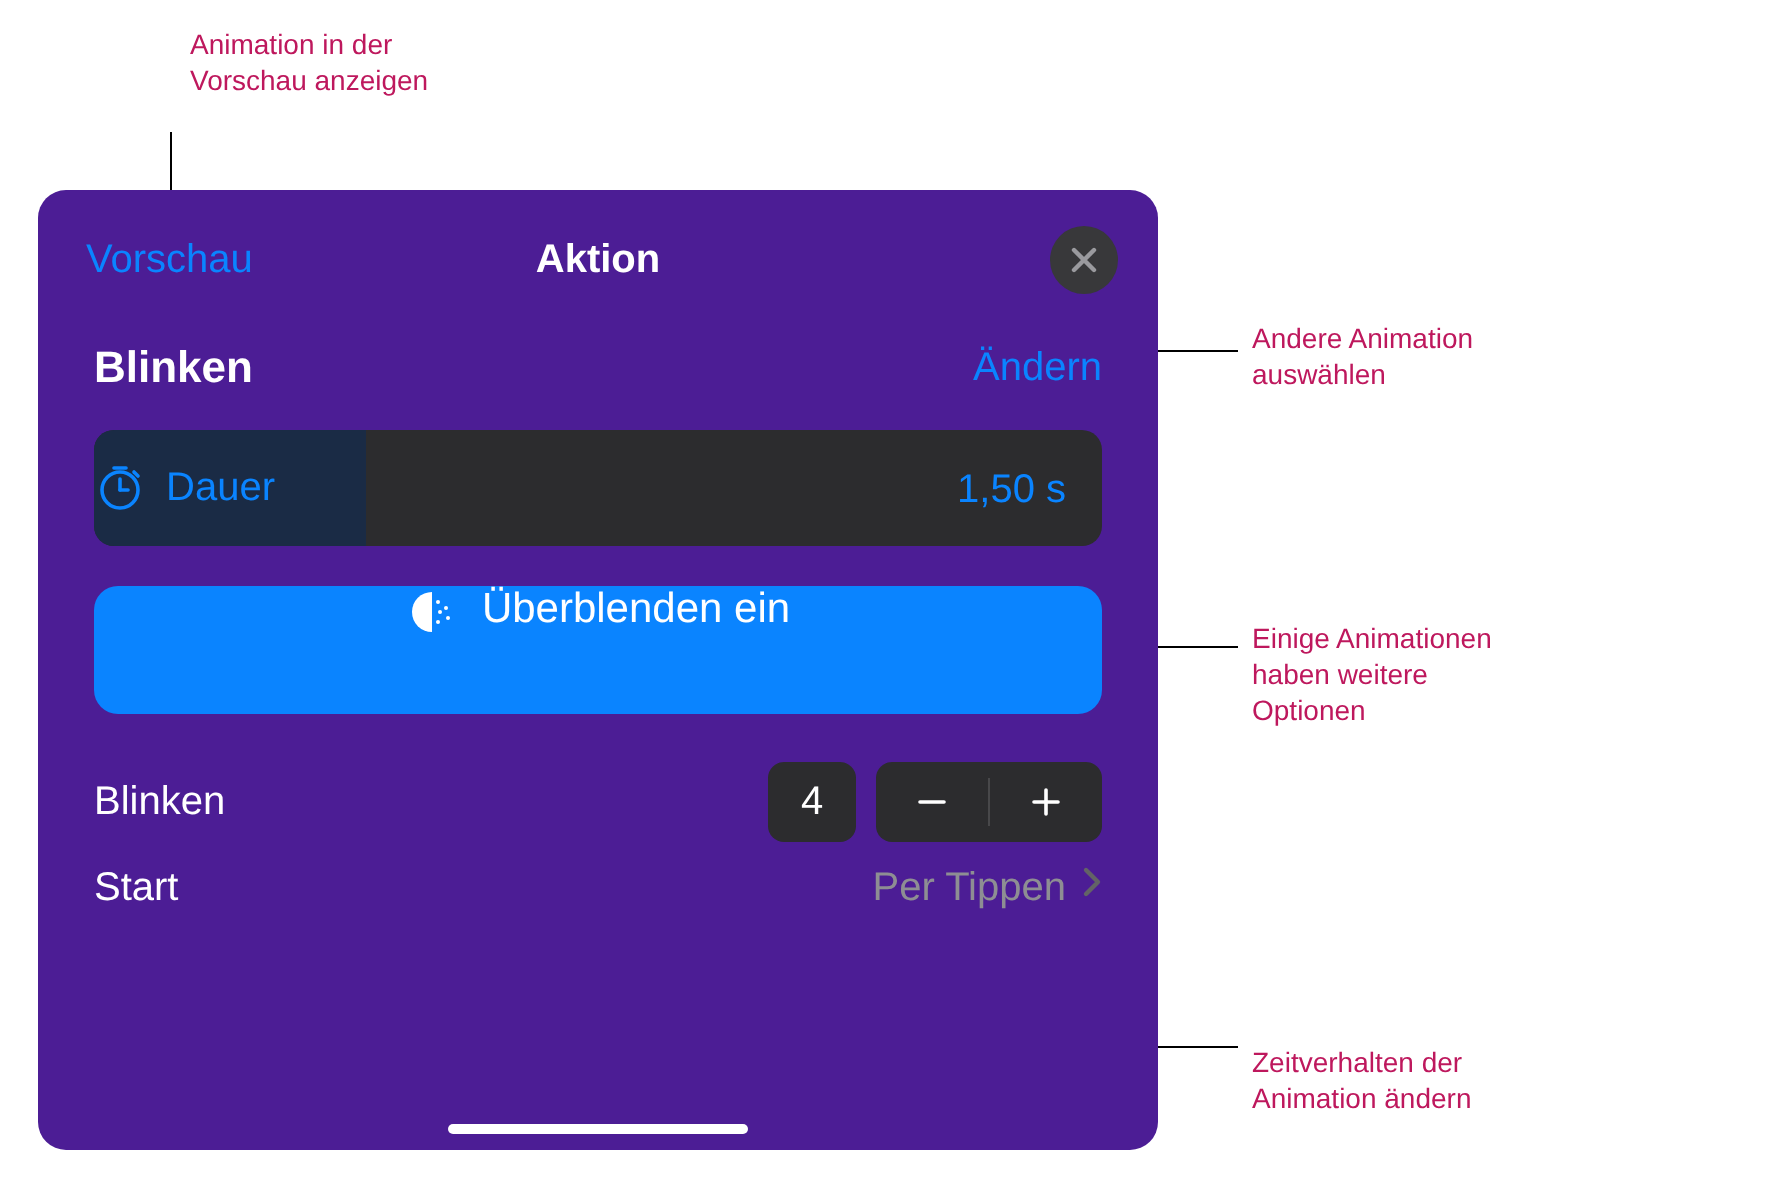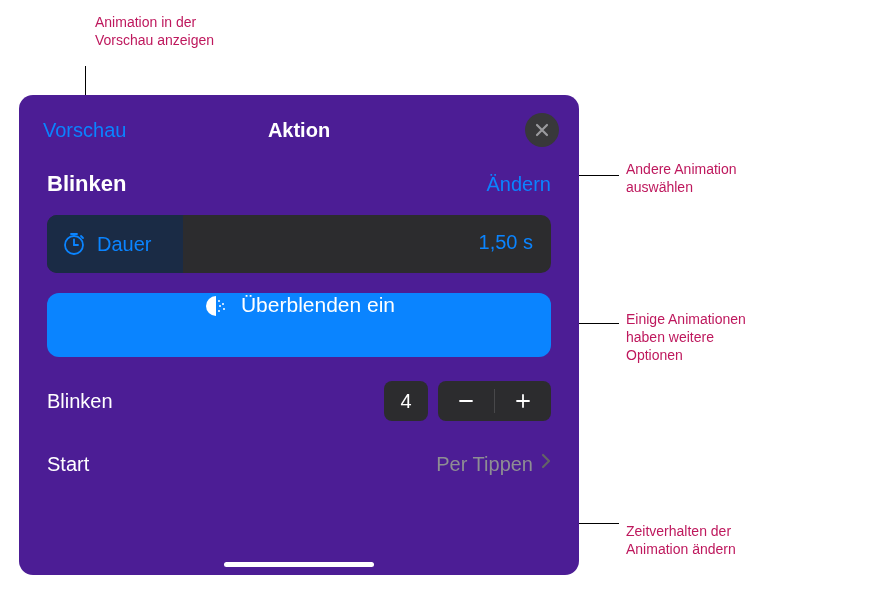--- a/index.html
+++ b/index.html
@@ -100,24 +100,23 @@
       position: absolute;
       left: 0;
       top: 0;
       bottom: 0;
       width: 27%;
       background: #1a2b45;
     }
     .duration-content {
       position: relative;
       display: flex;
-      align-items: flex-start;
+      align-items: flex-end;
       justify-content: space-between;
       width: 100%;
-      padding-left: 14px;
     }
     .duration-left {
       display: flex;
       align-items: center;
       gap: 10px;
     }
     .duration-label {
       color: #0a84ff;
       font-size: 20px;
     }
@@ -191,21 +190,21 @@
       color: #fff;
       font-size: 26px;
       font-weight: 300;
     }
     .stepper-divider {
       width: 1px;
       background: #48484a;
       margin: 8px 0;
     }
     .start-row {
-      margin: 32px 28px 0 28px;
+      margin: 12px 28px 0 28px;
       display: flex;
       align-items: center;
       justify-content: space-between;
       cursor: pointer;
     }
     .start-label {
       color: #fff;
       font-size: 20px;
     }
     .start-right {

